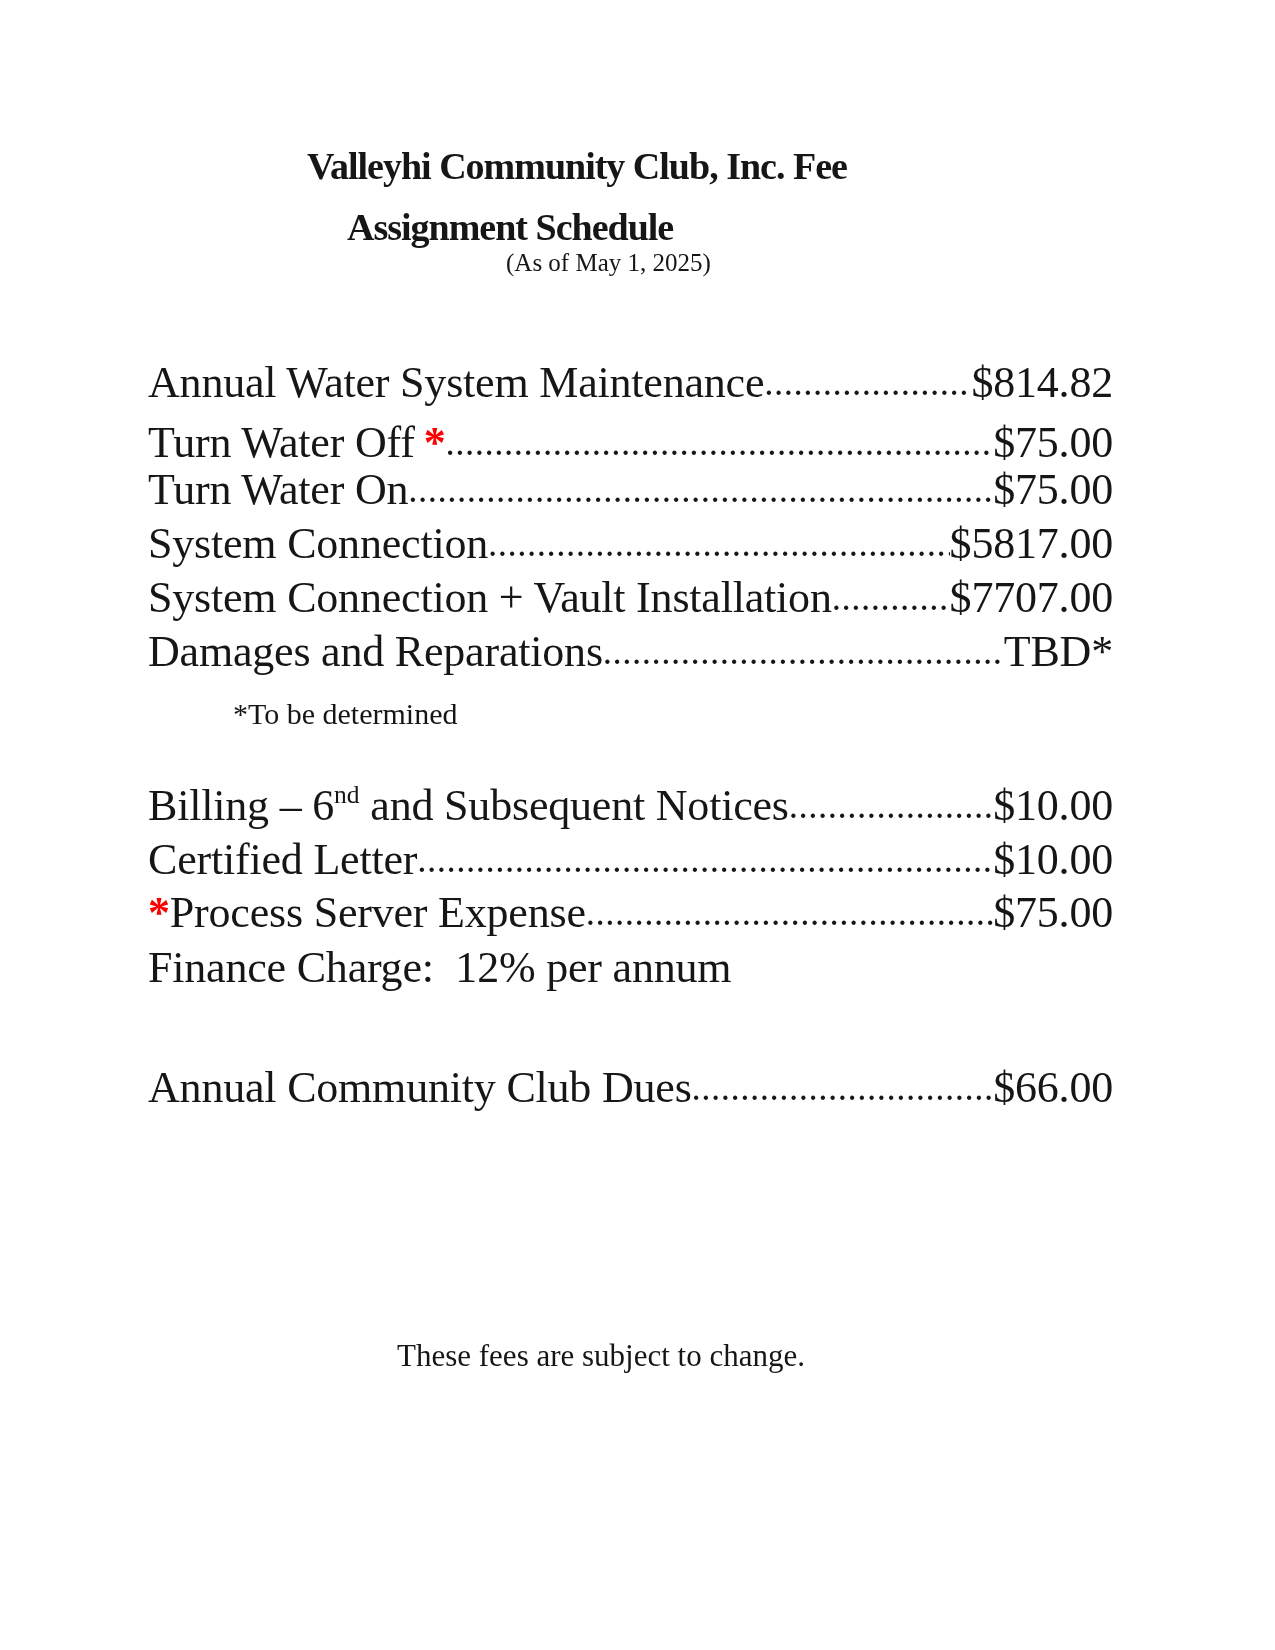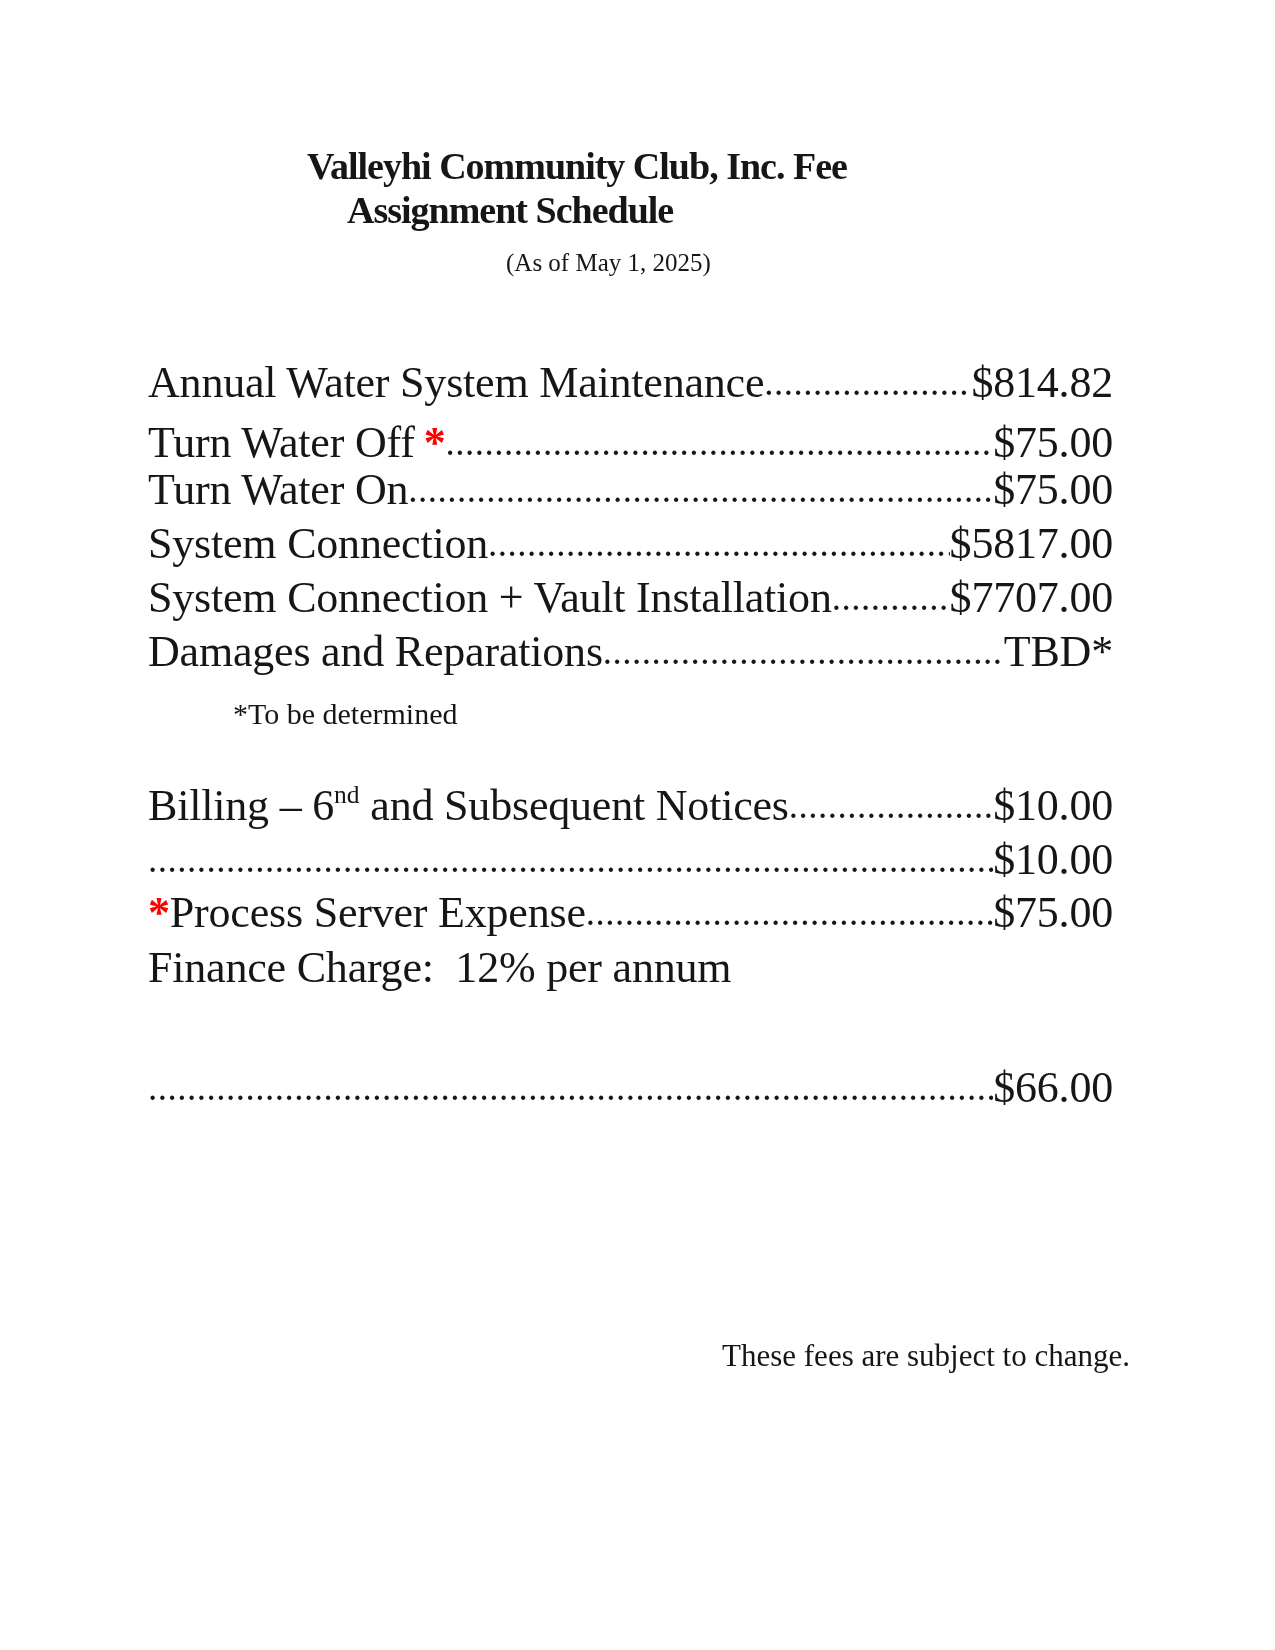--- a/index.html
+++ b/index.html
@@ -19,21 +19,21 @@
 
   
   .title-line {
     font-weight: bold;
     font-size: 38px;
     line-height: 1.05;
     letter-spacing: -1px;
     white-space: pre;
   }
   .title-l1 { left: 307px; top: 147px; }
-  .title-l2 { left: 347px; top: 191px; }
+  .title-l2 { left: 347px; top: 208px; }
   .date-note {
     left: 506px; top: 249px;
     font-weight: normal;
     font-size: 25px;
     line-height: 1.1;
     white-space: pre;
   }
 
   
   .fee-row {
@@ -87,24 +87,24 @@
 
   .sup {
     font-size: 58%;
     position: relative;
     top: -0.42em;
     letter-spacing: 0;
   }
 
   
   .footer-row {
-    left: 90px;
+    left: 81px;
     top: 1336px;
     width: 1040px;
-    text-align: right;
+    text-align: center;
     font-size: 31px;
     line-height: 40px;
     white-space: pre;
   }
 </style>
 </head>
 <body>
 
 <div class="abs title-line title-l1">Valleyhi Community Club, Inc. Fee</div>
 <div class="abs title-line title-l2">Assignment Schedule</div>
@@ -151,33 +151,35 @@
 
 <div class="abs fee-row r8">
   <span class="fee-label">Billing – 6</span>
   <span class="fee-label sup">nd</span>
   <span class="fee-label"> and Subsequent Notices</span>
   <span class="leader"></span>
   <span class="amount">$10.00</span>
 </div>
 
 <div class="abs fee-row r9">
+  <span class="fee-label">Certified Letter</span>
   <span class="leader"></span>
   <span class="amount">$10.00</span>
 </div>
 
 <div class="abs fee-row r10">
   <span class="red-mark">*</span>
   <span class="fee-label">Process Server Expense</span>
   <span class="leader"></span>
   <span class="amount">$75.00</span>
 </div>
 
 <div class="abs fee-row r11">
   <span class="fee-label">Finance Charge:  12% per annum</span>
 </div>
 
 <div class="abs fee-row r12">
+  <span class="fee-label">Annual Community Club Dues</span>
   <span class="leader"></span>
   <span class="amount">$66.00</span>
 </div>
 
 <div class="abs footer-row">These fees are subject to change.</div>
 
 </body></html>

